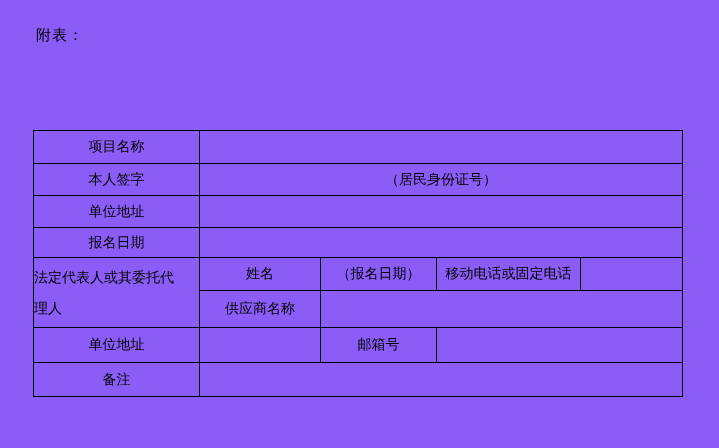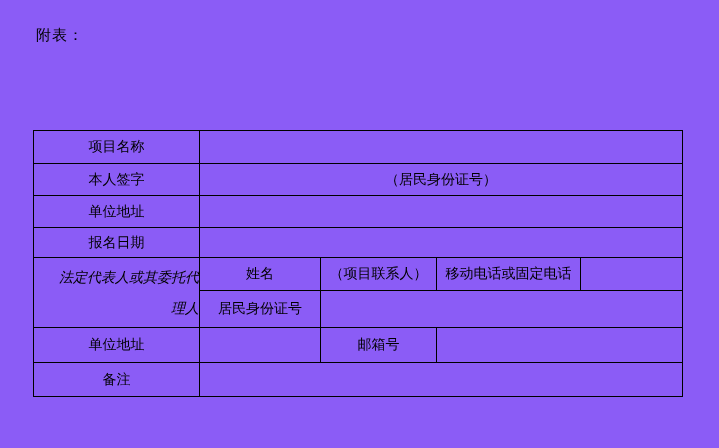--- a/index.html
+++ b/index.html
@@ -53,22 +53,21 @@
   td.value-left {
     text-align: left;
     padding-left: 9px;
   }
   td.legal-rep-cell {
     white-space: normal;
   }
   .legal-rep-line {
     display: block;
     line-height: 31px;
-    text-align: right;
-    font-style: italic;
+    text-align: left;
   }
   tr.r1 td { height: 33px; }
   tr.r2 td { height: 32px; }
   tr.r3 td { height: 32px; }
   tr.r4 td { height: 30px; }
   tr.r5 td { height: 33px; }
   tr.r6 td { height: 37px; }
   tr.r7 td { height: 35px; }
   tr.r8 td { height: 34px; }
 </style>
@@ -109,27 +108,27 @@
       <td>报名日期</td>
       <td colspan="4"></td>
     </tr>
 
     <tr class="r5">
       <td rowspan="2" class="legal-rep-cell">
         <span class="legal-rep-line">法定代表人或其委托代</span>
         <span class="legal-rep-line">理人</span>
       </td>
       <td>姓名</td>
-      <td>（项目联系人）</td>
+      <td>（报名日期）</td>
       <td>移动电话或固定电话</td>
       <td></td>
     </tr>
 
     <tr class="r6">
-      <td>居民身份证号</td>
+      <td>供应商名称</td>
       <td colspan="3"></td>
     </tr>
 
     <tr class="r7">
       <td>单位地址</td>
       <td></td>
       <td>邮箱号</td>
       <td colspan="2"></td>
     </tr>
 

